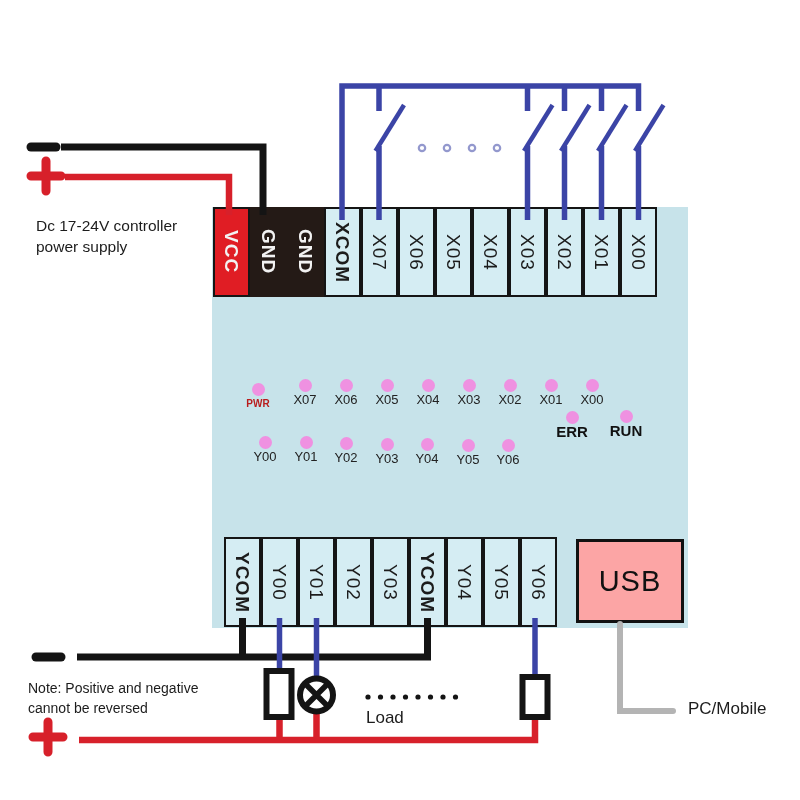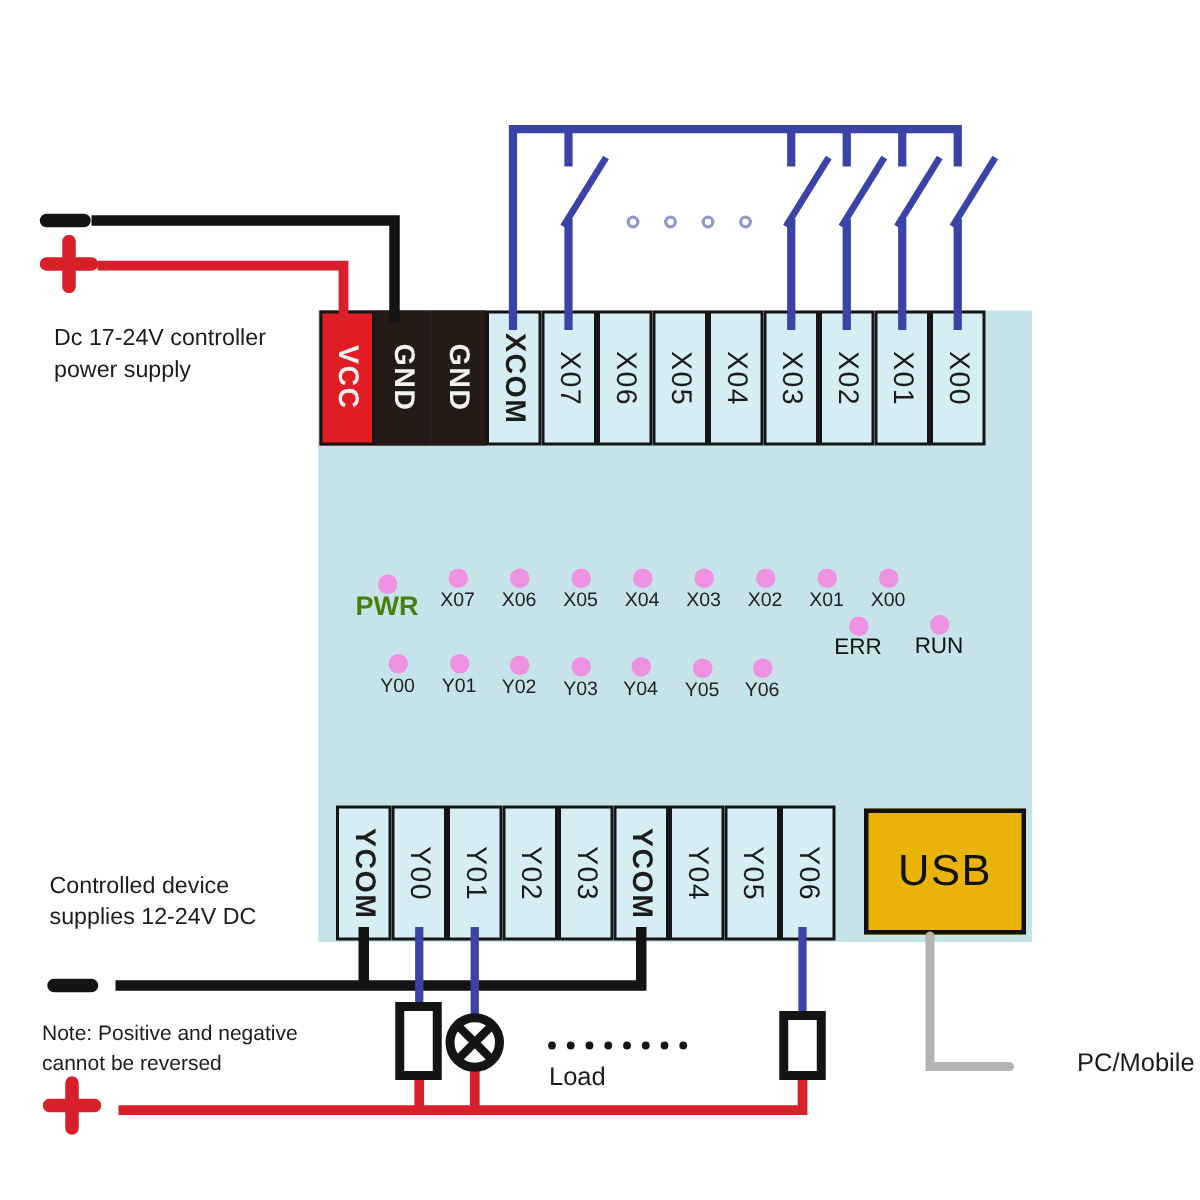--- a/index.html
+++ b/index.html
@@ -10,36 +10,36 @@
   .tstrip{position:absolute;display:flex;}
   .tbox{width:37px;height:90px;box-sizing:border-box;border:2px solid #151515;background:#d5edf3;
         display:flex;align-items:center;justify-content:center;}
   .tbox.blk{background:#241a16;border-color:#241a16;}
   .tbox.red{background:#e01d24;border-color:#151515;}
   .vtext{writing-mode:vertical-rl;text-orientation:mixed;font-size:19px;color:#1c1c1c;letter-spacing:1px;line-height:1;}
   .tbox.red .vtext,.tbox.blk .vtext{color:#f2f2f2;font-weight:700;}
   .tbox.com .vtext{font-weight:700;}
 
   .usb{position:absolute;left:576px;top:539px;width:108px;height:84px;box-sizing:border-box;
-       border:3px solid #111;background:#eab308;display:flex;align-items:center;justify-content:center;
+       border:3px solid #111;background:#fca5a5;display:flex;align-items:center;justify-content:center;
        font-size:29px;letter-spacing:1px;color:#111;}
 
   .led{position:absolute;width:44px;display:flex;flex-direction:column;align-items:center;gap:1px;}
   .dot{width:13px;height:13px;border-radius:50%;background:#ef91e1;}
   .ltxt{font-size:13px;line-height:14px;color:#222;white-space:nowrap;}
-  .ltxt.strong{font-size:15px;font-weight:400;color:#111;}
-  .ltxt.pwr{font-size:18px;font-weight:700;color:#4d7c0f;}
+  .ltxt.strong{font-size:15px;font-weight:700;color:#111;}
+  .ltxt.pwr{font-size:10px;font-weight:700;color:#b91c1c;}
 
   .txt{position:absolute;color:#1c1c1c;white-space:pre-line;}
   .title{left:260px;top:42px;width:440px;text-align:center;font-size:23px;}
   .ps-label{left:36px;top:215px;font-size:15.5px;line-height:21px;}
   .cd-label{left:33px;top:580px;font-size:15.5px;line-height:21px;}
   .note-label{left:28px;top:678px;font-size:14px;line-height:20px;}
   .load-label{left:366px;top:708px;font-size:17px;}
-  .pc-label{left:688px;top:699px;font-size:17px;margin-left:30px;}
+  .pc-label{left:688px;top:699px;font-size:17px;}
 
   svg.wires{position:absolute;left:0;top:0;pointer-events:none;}
 </style>
 </head>
 <body>
 
 <div id="canvas">
 
   <div class="board"></div>
 
@@ -251,20 +251,18 @@
         <circle cx="430.5" cy="697" r="2.6"></circle>
       <circle cx="443" cy="697" r="2.6"></circle>
         <circle cx="455.5" cy="697" r="2.6"></circle>
     </g>
 
     <path stroke="#b4b4b4" stroke-width="6" fill="none" stroke-linecap="round" d="M620,624 V711 H673"></path>
   </svg>
 
   <div class="txt ps-label">Dc 17-24V controller
 power supply</div>
-  <div class="txt cd-label">Controlled device
-supplies 12-24V DC</div>
   <div class="txt note-label">Note: Positive and negative
 cannot be reversed</div>
   <div class="txt load-label">Load</div>
   <div class="txt pc-label">PC/Mobile</div>
 
 </div>
 
 </body></html>

